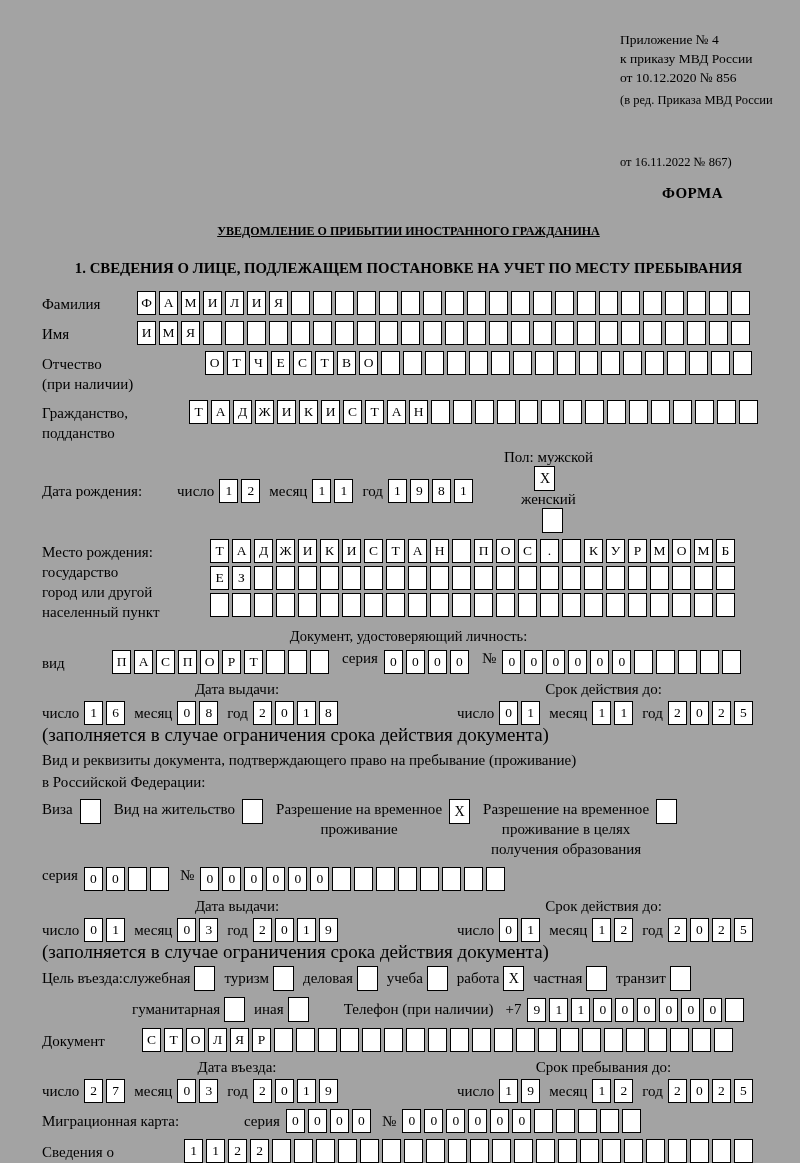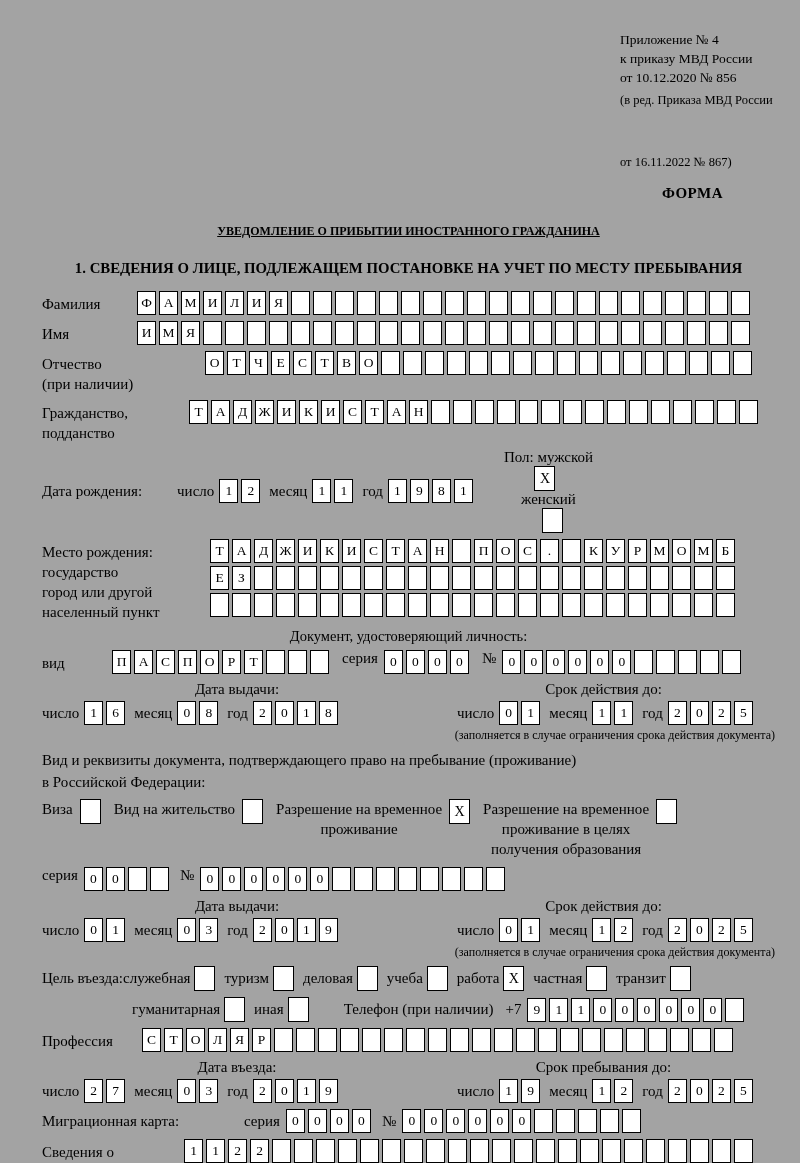--- a/index.html
+++ b/index.html
@@ -51,21 +51,21 @@
   .docid .dlbl{margin-right:6px;}
   .docid .cellline:last-child{margin-right:0;}
   
   .d2wrap{margin-bottom:6px;}
   .d2cols{display:flex;}
   .d2l{width:390px;flex:0 0 auto;}
   .d2r{flex:1;}
   .d2title{text-align:center;font-size:15px;line-height:19px;}
   .d2row{display:flex;align-items:center;margin-top:2px;}
   .d2r .d2row{padding-left:25px;}
-  .d2note{text-align:right;font-size:12px;line-height:16px;margin-top:2px;}
+  .d2note{text-align:left;font-size:19px;line-height:16px;margin-top:2px;}
   
   .para{font-size:15px;line-height:22px;margin:4px 0 6px 0;}
   .center-bold{text-align:center;font-weight:normal;font-size:14.5px;margin:2px 0 5px 0;}
   
   .permits{align-items:flex-start;margin-bottom:8px;}
   .pitem{display:flex;align-items:flex-start;margin-right:13px;}
   .pitem:last-child{margin-right:0;}
   .plines{font-size:15px;line-height:20px;margin-right:7px;}
   .pitem.multi .plines{text-align:center;}
   
@@ -620,21 +620,21 @@
           <span class="cell" data-name="phone-cell-4">0</span>
           <span class="cell" data-name="phone-cell-5">0</span>
           <span class="cell" data-name="phone-cell-6">0</span>
           <span class="cell" data-name="phone-cell-7">0</span>
           <span class="cell" data-name="phone-cell-8">0</span>
           <span class="cell" data-name="phone-cell-9"></span>
         </span>
       </div>
       <div class="frow char-row" data-name="profession-row">
         <div class="rl" data-name="profession-label">
-          <div data-name="profession-label-line-0">Профессия</div>
+          <div data-name="profession-label-line-0">Документ</div>
         </div>
         <div class="rcells" data-name="profession-grid">
           <span class="cellline" data-name="profession-line0-cells">
             <span class="cell" data-name="profession-line0-cell-0">С</span>
             <span class="cell" data-name="profession-line0-cell-1">Т</span>
             <span class="cell" data-name="profession-line0-cell-2">О</span>
             <span class="cell" data-name="profession-line0-cell-3">Л</span>
             <span class="cell" data-name="profession-line0-cell-4">Я</span>
             <span class="cell" data-name="profession-line0-cell-5">Р</span>
             <span class="cell" data-name="profession-line0-cell-6"></span>

